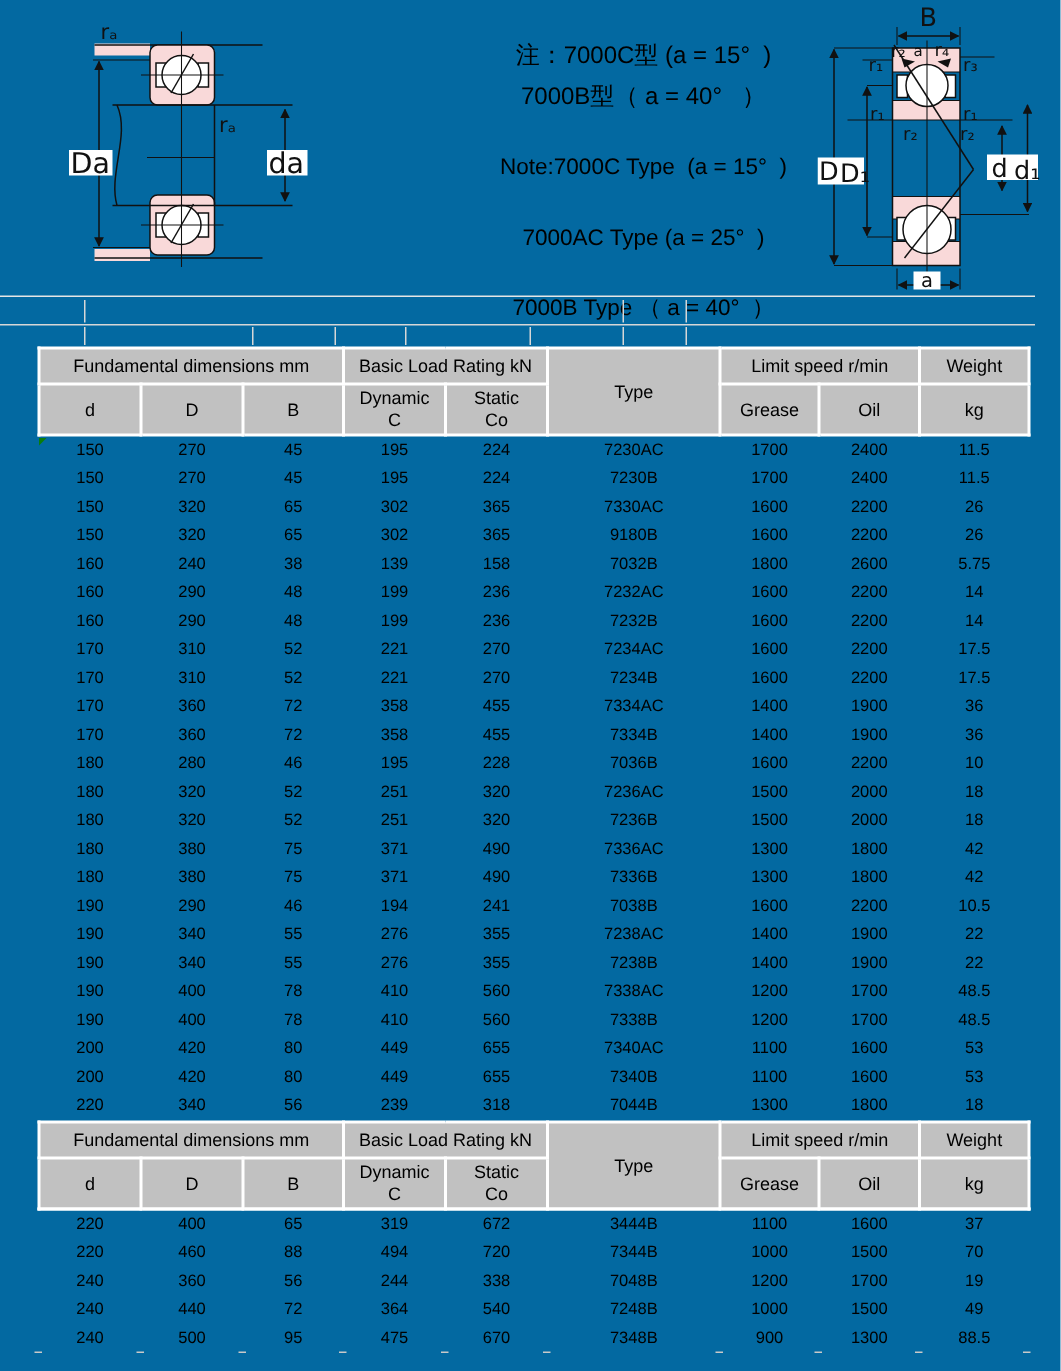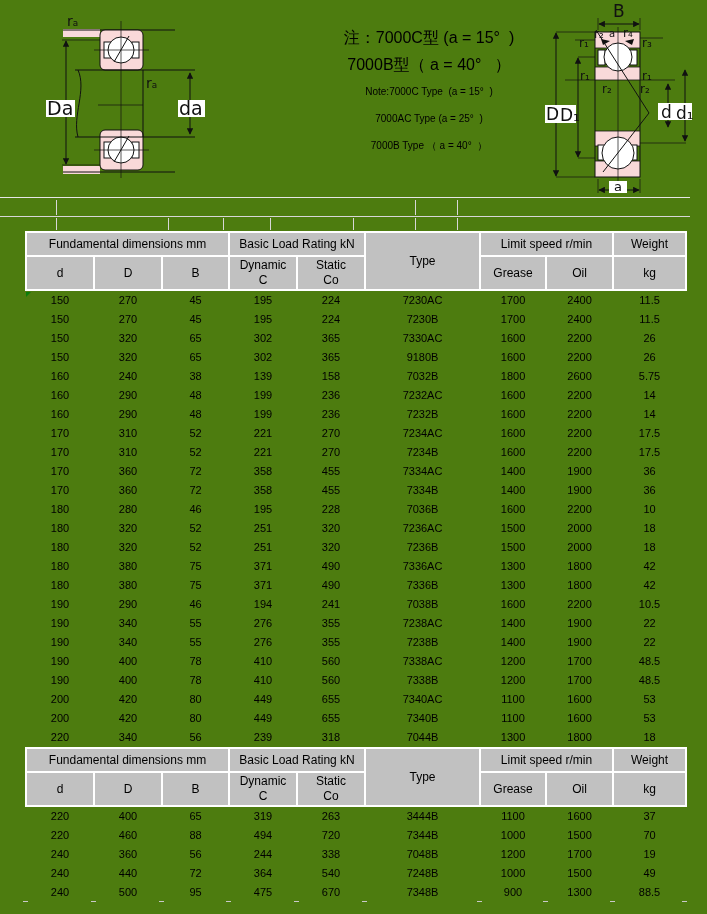--- a/index.html
+++ b/index.html
@@ -1,24 +1,24 @@
 <!DOCTYPE html>
 <html><head>
 <meta charset="utf-8">
 <style>
   html,body{margin:0;padding:0;background:#fff;}
-  .page{position:relative;width:707px;height:914px;background:#4d7c0f;overflow:hidden;
+  .page{position:relative;width:707px;height:914px;background:#0369a1;overflow:hidden;
         font-family:"Liberation Sans","DejaVu Sans",sans-serif;color:#000;}
   svg text{font-family:"DejaVu Sans","Liberation Sans",sans-serif;fill:#111;}
   .diag-left{position:absolute;left:45px;top:8px;}
   .diag-right{position:absolute;left:545px;top:0;}
   .notes{position:absolute;left:298px;top:24px;width:262px;text-align:center;}
   .notes div{white-space:pre;line-height:27px;}
   .notes .cjk{font-size:16px;}
-  .notes .en{font-size:10px;}
+  .notes .en{font-size:15px;margin-top:20px;}
   .tbl-title{position:absolute;left:0;top:198px;width:690px;text-align:center;
              font-family:"Liberation Mono","DejaVu Sans Mono",monospace;font-size:14px;}
   .tbl-title span{white-space:pre;border-bottom:1px solid #3a3a3a;padding:0 1px 1px;}
   .hline{position:absolute;height:1px;background:#d7d7d7;}
   .vtick{position:absolute;width:1px;background:#d7d7d7;}
   .tick{position:absolute;top:901px;width:5px;height:1px;background:#c9c9c9;}
   table.spec{position:absolute;left:25px;top:231px;width:660px;border-collapse:collapse;
              table-layout:fixed;}
   table.spec th{background:#c1c1c1;border:2px solid #fff;font-weight:400;font-size:12px;
                 padding:0;color:#000;}
@@ -496,21 +496,21 @@
         <th>Oil</th>
         <th>kg</th>
       </tr>
     </tbody>
     <tbody>
         <tr>
           <td>220</td>
           <td>400</td>
           <td>65</td>
           <td>319</td>
-          <td>263</td>
+          <td>672</td>
           <td>3444B</td>
           <td>1100</td>
           <td>1600</td>
           <td>37</td>
         </tr>
         <tr>
           <td>220</td>
           <td>460</td>
           <td>88</td>
           <td>494</td>

